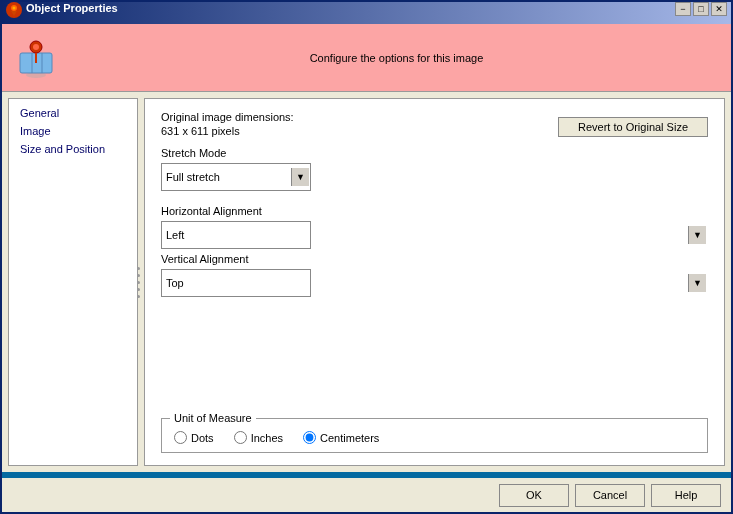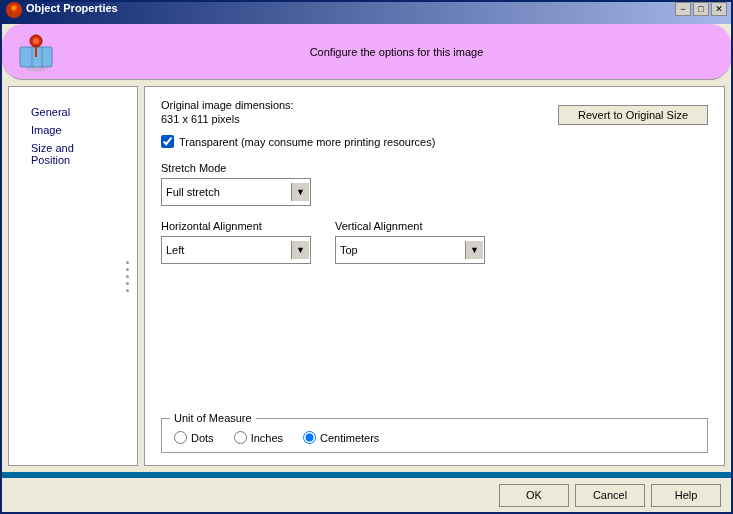--- a/index.html
+++ b/index.html
@@ -61,28 +61,27 @@
       border: 1px solid #888;
       display: flex;
       align-items: center;
       justify-content: center;
       font-size: 9px;
       cursor: pointer;
     }
 
     
     .dialog-header {
-      background: #f0abfc;
+      background: #fca5a5;
       display: flex;
       align-items: center;
       padding: 8px 12px;
       border-bottom: 1px solid #999;
       flex-shrink: 0;
-      height: 56px;
-      border-radius: 21px;
+      height: 68px;
     }
 
     .dialog-icon-area {
       width: 50px;
       margin-right: 10px;
     }
 
     .dialog-description {
       flex: 1;
       text-align: center;
@@ -97,21 +96,21 @@
       padding: 6px;
       gap: 6px;
     }
 
     
     .nav-panel {
       width: 130px;
       background: white;
       border: 1px solid #999;
       flex-shrink: 0;
-      padding: 16px;
+      padding: 5px;
     }
 
     .nav-item {
       padding: 3px 6px;
       cursor: pointer;
       font-size: 11px;
       color: #000066;
       display: flex;
       align-items: center;
     }
@@ -200,22 +199,23 @@
       border-left: 1px solid #888;
       display: flex;
       align-items: center;
       justify-content: center;
       pointer-events: none;
       font-size: 9px;
     }
 
     .alignment-row {
       display: flex;
-      gap: 24px;
+      gap: 4px;
       margin-bottom: 10px;
+      flex-direction: column;
     }
 
     .alignment-group {
       display: flex;
       flex-direction: column;
     }
 
     
     .unit-measure-section {
       position: absolute;
@@ -356,24 +356,20 @@
     <div class="content-panel">
 
       <div class="section-row">
         <div class="image-dims">
           <div class="image-dims-label">Original image dimensions:</div>
           <div>631 x 611 pixels</div>
         </div>
         <button class="revert-btn">Revert to Original Size</button>
       </div>
 
-      <div class="checkbox-row">
-        <input type="checkbox" checked="" id="transparent-cb" style="">
-        <label for="transparent-cb">Transparent (may consume more printing resources)</label>
-      </div>
 
       <div class="select-row">
         <div class="label-text">Stretch Mode</div>
         <div class="select-wrapper">
           <select>
             <option>Full stretch</option>
             <option>Keep aspect ratio</option>
             <option>Clip</option>
             <option>No stretch</option>
           </select>

